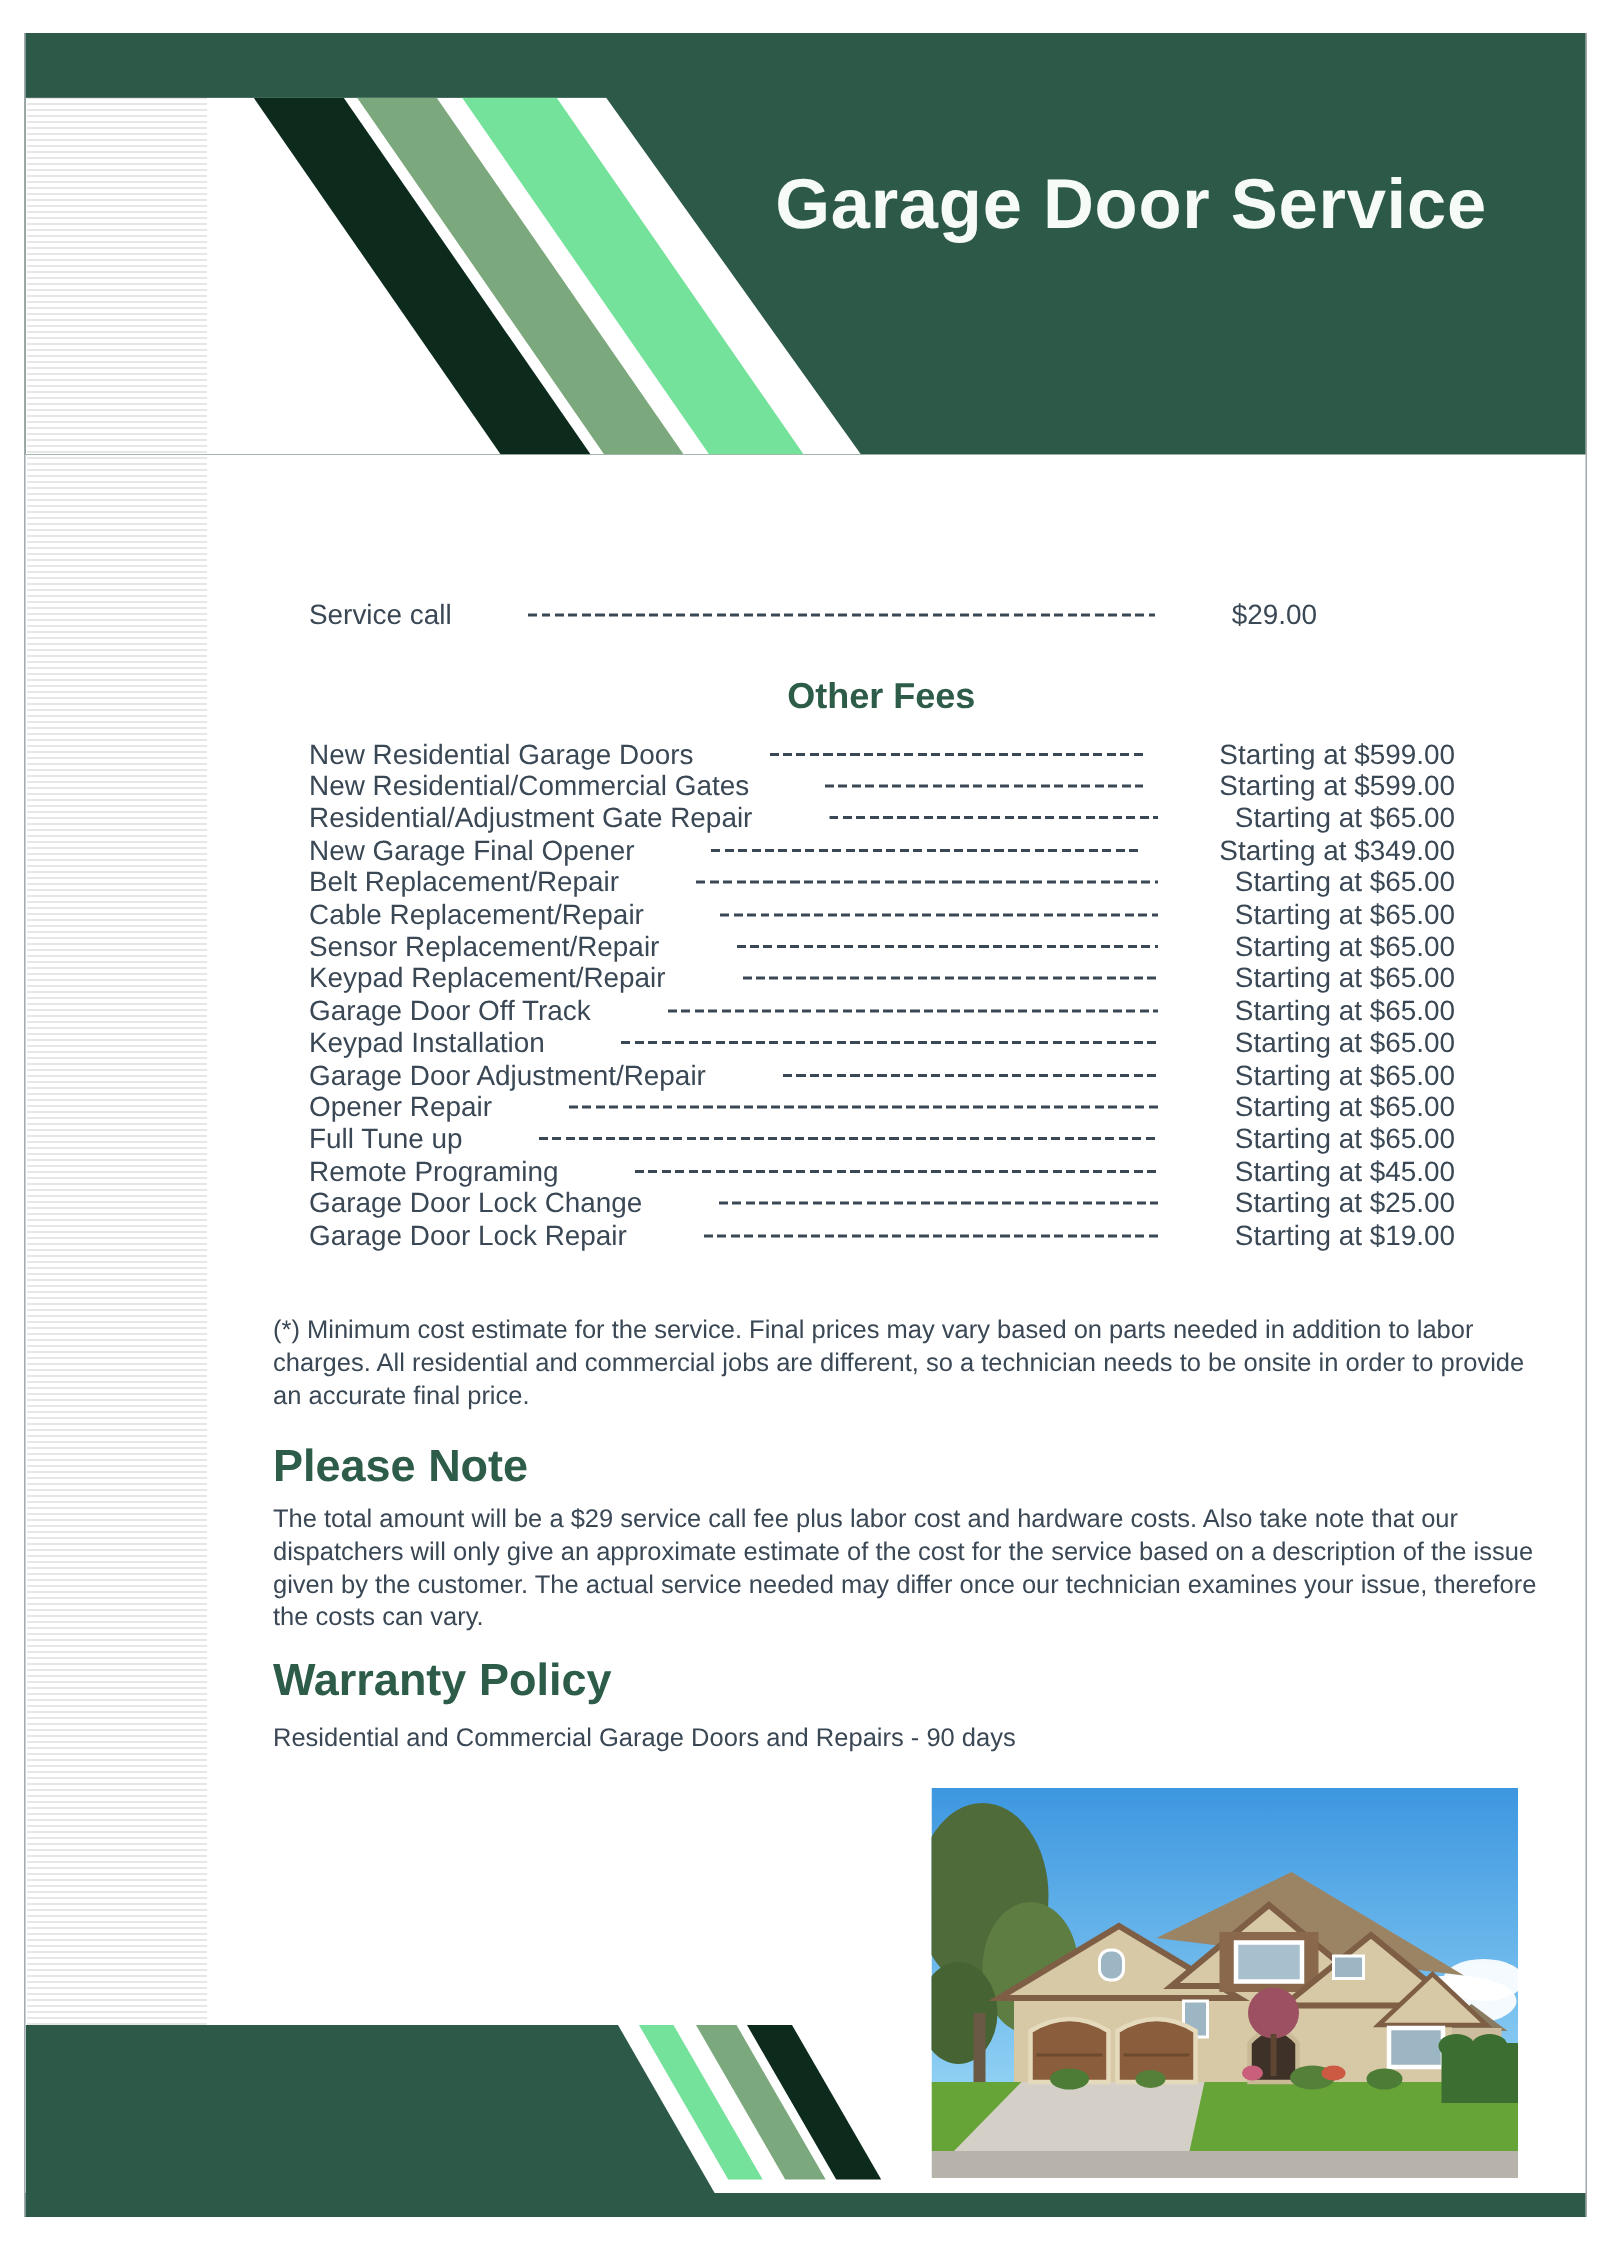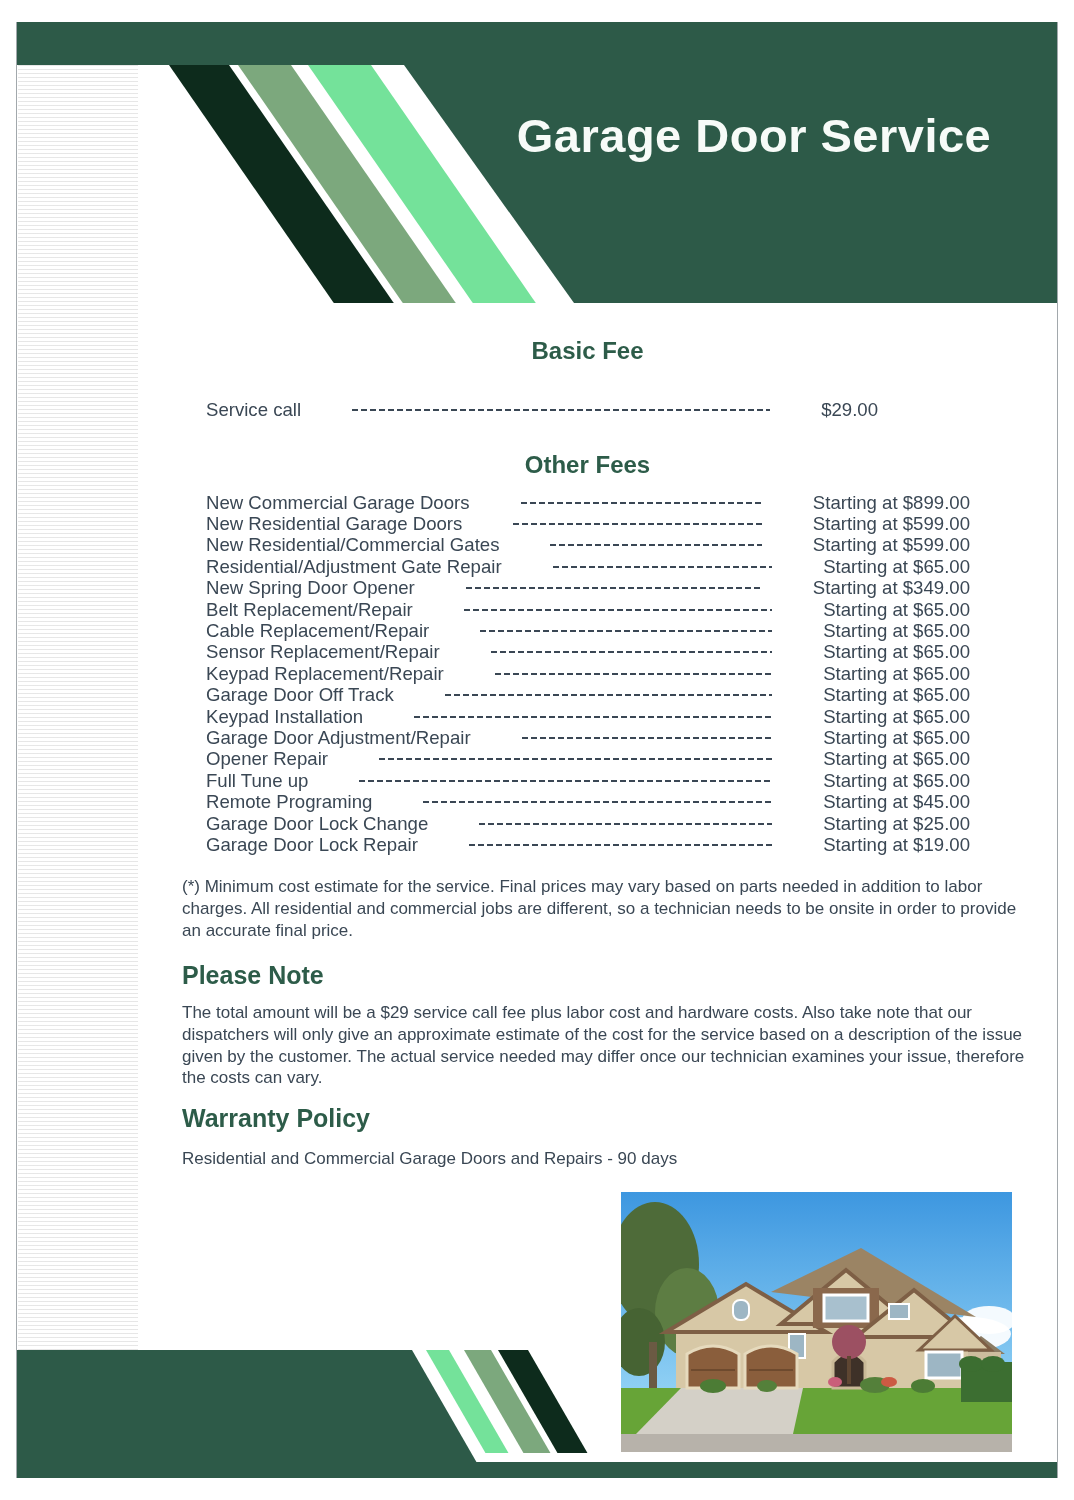--- a/index.html
+++ b/index.html
@@ -22,21 +22,21 @@
   .hdr-sub{position:absolute;left:440px;right:6px;top:165px;text-align:center;
            color:#eef6f0;font-size:27px;text-decoration:underline;text-underline-offset:6px;}
 
   
   .texture{position:absolute;left:1px;top:43px;width:120px;height:1285px;
            background:repeating-linear-gradient(to bottom,rgba(110,110,110,.17) 0 1px,transparent 1px 4px);}
 
   
   .sec-heading{position:absolute;left:189px;width:763px;text-align:center;
                color:#2d5c49;font-size:24px;font-weight:bold;}
-  .h2{position:absolute;left:165px;color:#2d5c49;font-size:25px;font-weight:bold;}
+  .h2{position:absolute;left:165px;color:#2d5c49;font-size:30px;font-weight:bold;}
   .para{position:absolute;left:165px;width:845px;color:#3a4754;font-size:17px;line-height:21.8px;}
 
   .fee-row{display:flex;align-items:center;color:#3a4754;font-size:18.6px;height:21.4px;gap:44px;}
   .fee-label{white-space:nowrap;}
   .leader{flex:1;height:2px;margin:0 7px;
           background:repeating-linear-gradient(to right,#3a4754 0 6px,transparent 6px 9px);}
   .fee-price{white-space:nowrap;}
   #basicRow{position:absolute;left:189px;top:377px;width:672px;}
   #feeList{position:absolute;left:189px;top:470px;width:764px;}
 
@@ -63,56 +63,50 @@
       <div class="hdr-white">
         <div class="st st-dark"></div>
         <div class="st st-sage"></div>
         <div class="st st-light"></div>
       </div>
       <div class="hdr-title">Garage Door Service</div>
     </div>
 
     <div class="texture"></div>
 
-    <div class="sec-heading" style="top:315px;">Basic Fee</div>
     <div class="fee-row" id="basicRow">
       <span class="fee-label">Service call</span>
       <span class="leader"></span>
       <span class="fee-price">$29.00</span>
     </div>
 
     <div class="sec-heading" style="top:429px;">Other Fees</div>
     <div id="feeList">
 
-        <div class="fee-row">
-          <span class="fee-label">New Commercial Garage Doors</span>
-          <span class="leader"></span>
-          <span class="fee-price">Starting at $899.00</span>
-        </div>
 
         <div class="fee-row">
           <span class="fee-label">New Residential Garage Doors</span>
           <span class="leader"></span>
           <span class="fee-price">Starting at $599.00</span>
         </div>
 
         <div class="fee-row">
           <span class="fee-label">New Residential/Commercial Gates</span>
           <span class="leader"></span>
           <span class="fee-price">Starting at $599.00</span>
         </div>
 
         <div class="fee-row">
           <span class="fee-label">Residential/Adjustment Gate Repair</span>
           <span class="leader"></span>
           <span class="fee-price">Starting at $65.00</span>
         </div>
 
         <div class="fee-row">
-          <span class="fee-label">New Spring Door Opener</span>
+          <span class="fee-label">New Garage Final Opener</span>
           <span class="leader"></span>
           <span class="fee-price">Starting at $349.00</span>
         </div>
 
         <div class="fee-row">
           <span class="fee-label">Belt Replacement/Repair</span>
           <span class="leader"></span>
           <span class="fee-price">Starting at $65.00</span>
         </div>
 

